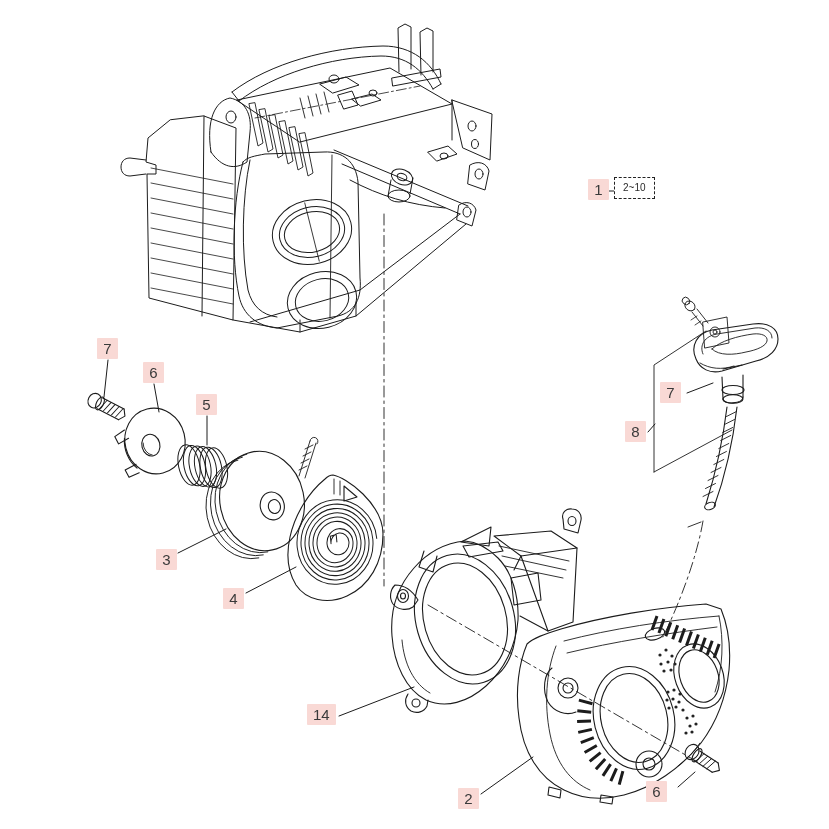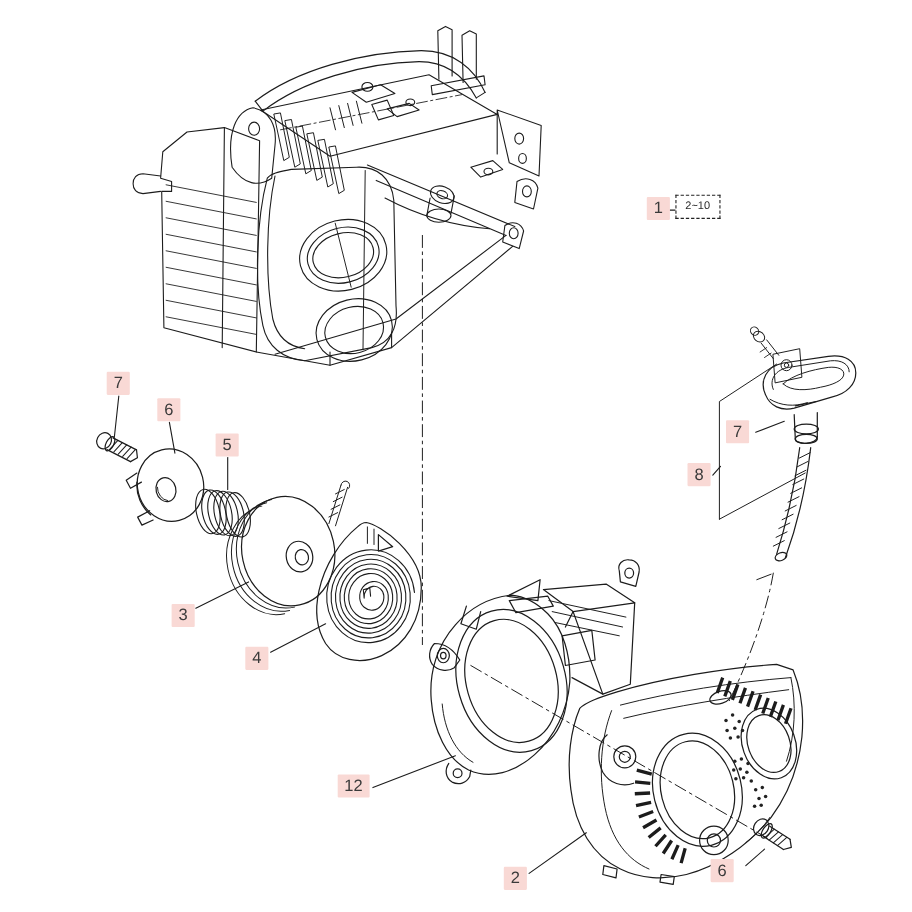--- a/index.html
+++ b/index.html
@@ -294,17 +294,17 @@
 
   <div class="callout" style="left:588px;top:179px;">1</div>
   <div class="range-box" style="left:614px;top:177px;">2~10</div>
   <div class="callout" style="left:97px;top:338px;">7</div>
   <div class="callout" style="left:143px;top:362px;">6</div>
   <div class="callout" style="left:196px;top:394px;">5</div>
   <div class="callout" style="left:156px;top:549px;">3</div>
   <div class="callout" style="left:223px;top:588px;">4</div>
   <div class="callout" style="left:660px;top:382px;">7</div>
   <div class="callout" style="left:625px;top:421px;">8</div>
-  <div class="callout" style="left:307px;top:704px;">12</div>
+  <div class="callout" style="left:307px;top:704px;">14</div>
   <div class="callout" style="left:458px;top:788px;">2</div>
   <div class="callout" style="left:646px;top:781px;">6</div>
 
 </div>
 
 </body></html>

